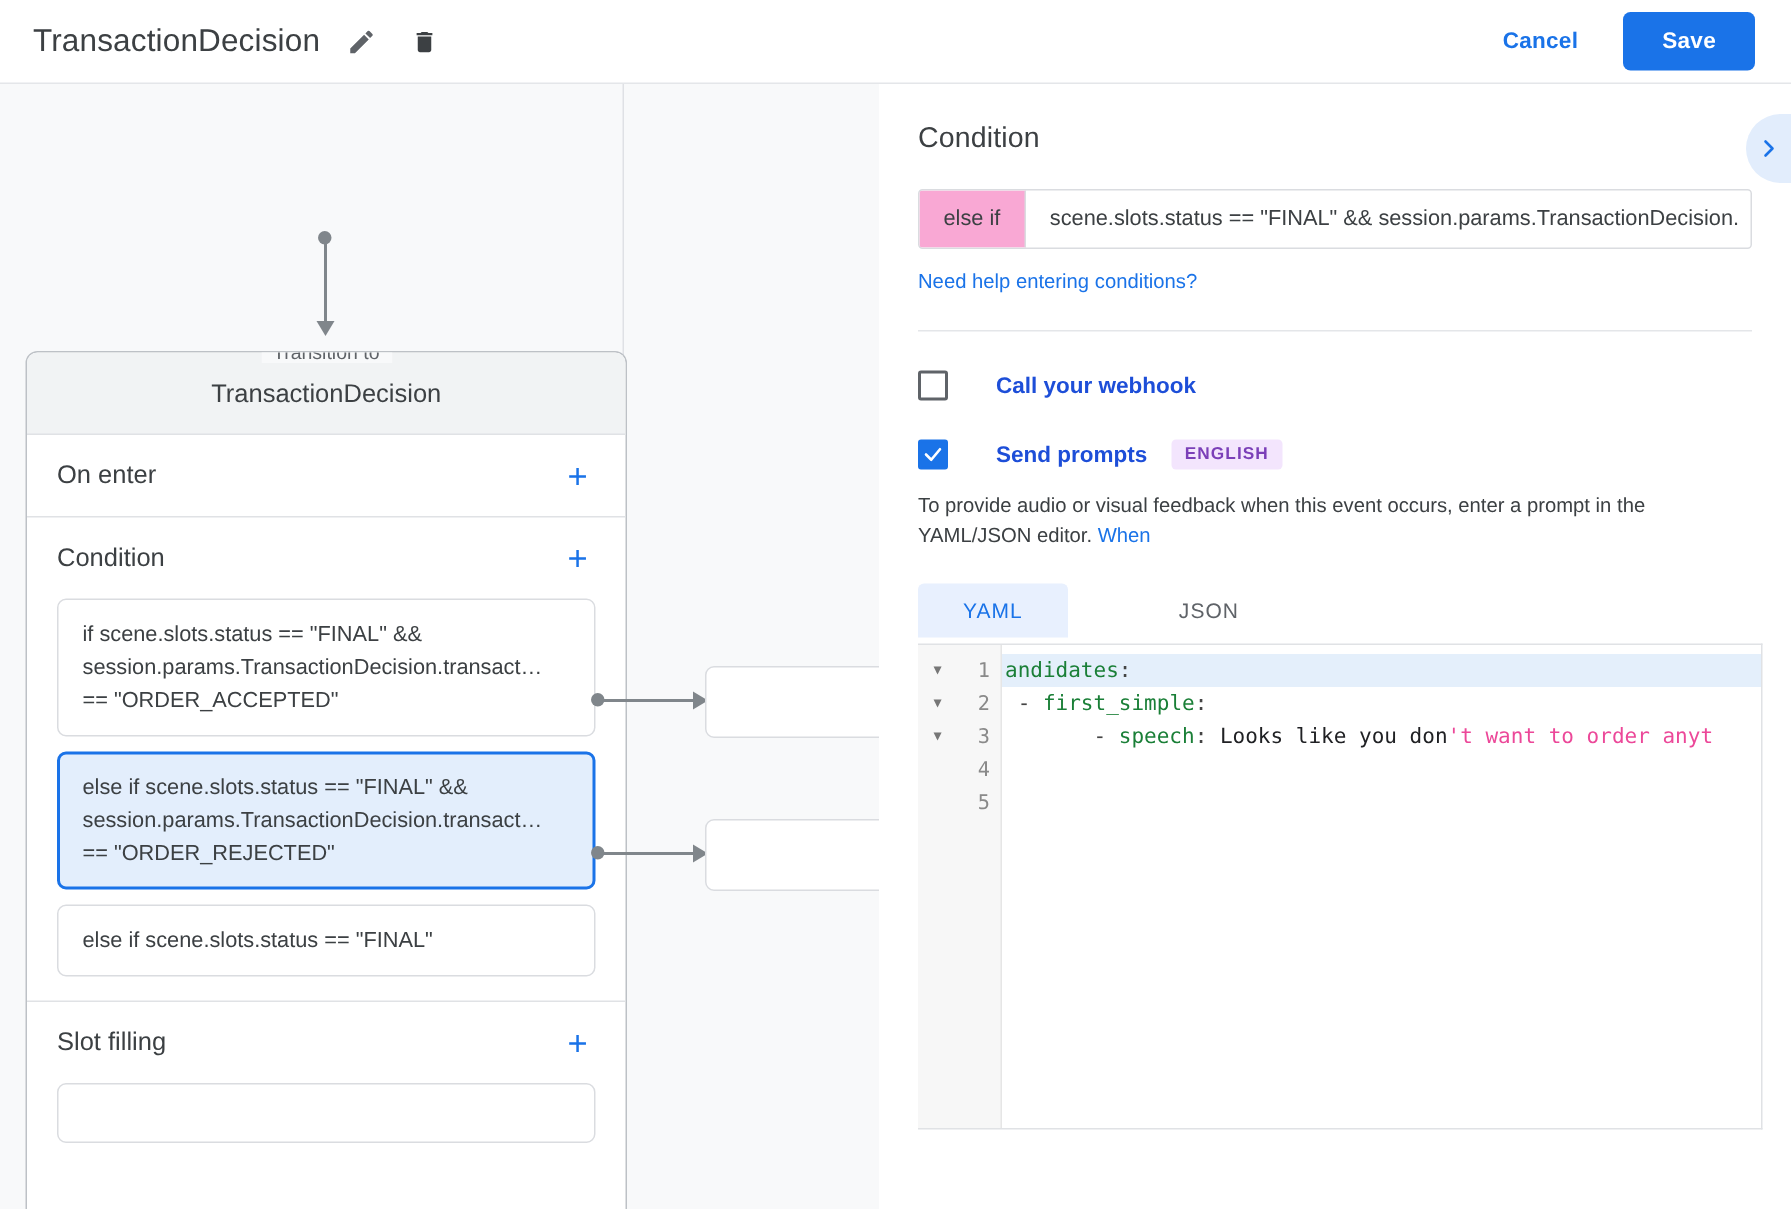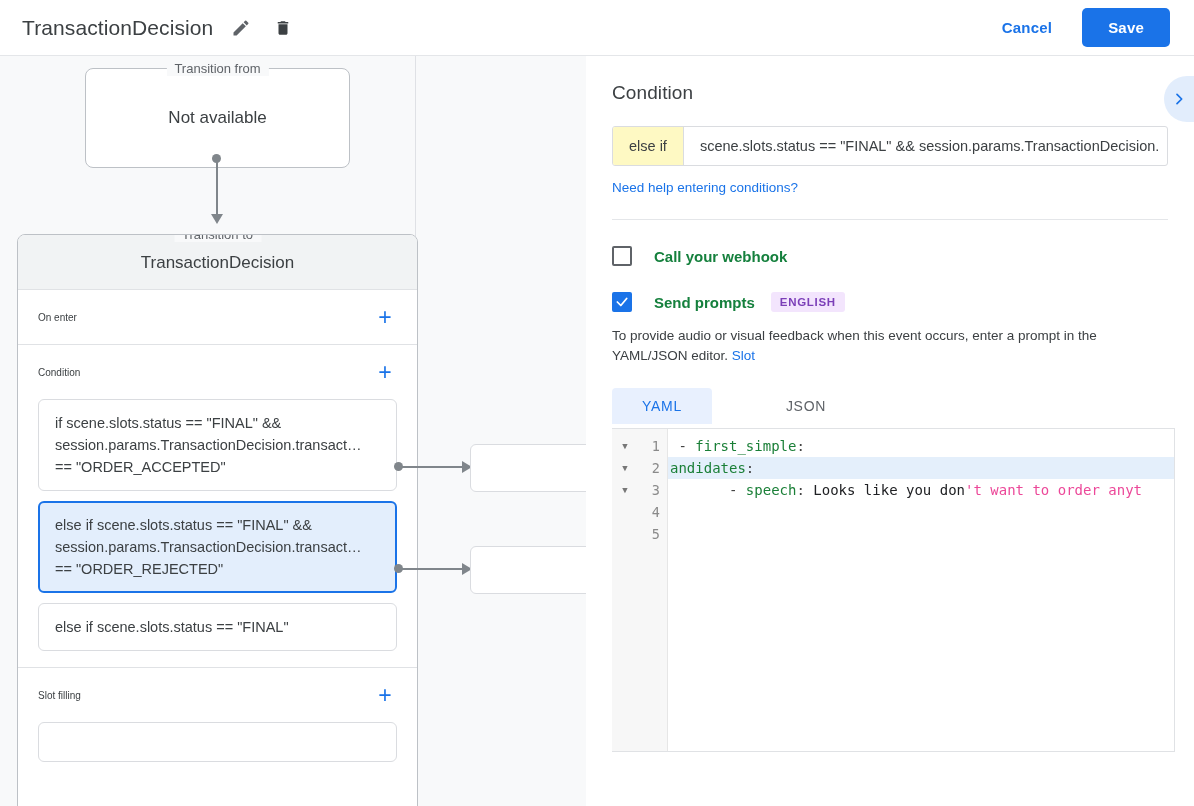--- a/index.html
+++ b/index.html
@@ -105,21 +105,21 @@
   }
   .scene-title { font-size: 17px; color: #3c4043; }
   .scene-sub { font-size: 13px; color: #5f6368; margin-top: 5px; }
 
   .sec { border-bottom: 1px solid #e0e2e5; padding: 0 20px 16px; }
   .sec:last-child { border-bottom: none; }
   .sec-head {
     display: flex; align-items: center; justify-content: space-between;
     height: 54px;
   }
-  .sec-title { font-size: 10px; color: #3c4043; }
+  .sec-title { font-size: 17px; color: #3c4043; }
   .sec-plus {
     color: #1a73e8; font-size: 23px; line-height: 1; cursor: pointer;
     width: 24px; text-align: center; font-weight: 400;
   }
   .sec-noitems .sec-head { height: 54px; }
   .sec-noitems { padding-bottom: 0; }
 
   .item-box {
     border: 1px solid #dadce0; border-radius: 6px; background: #fff;
     padding: 12px 16px; margin-bottom: 10px;
@@ -153,21 +153,21 @@
     display: flex; align-items: center; justify-content: center;
     cursor: pointer;
   }
 
   .cond-input-row {
     display: flex; margin-top: 22px;
     border: 1px solid #dadce0; border-radius: 3px; height: 40px;
     overflow: hidden;
   }
   .cond-prefix {
-    background: #fef9c3; border-right: 1px solid #dadce0;
+    background: #f9a8d4; border-right: 1px solid #dadce0;
     display: flex; align-items: center; padding: 0 16px;
     font-size: 14.5px; color: #3c4043; white-space: nowrap;
   }
   .cond-value {
     flex: 1; display: flex; align-items: center; padding: 0 0 0 16px;
     font-size: 14.5px; color: #3c4043;
     white-space: nowrap; overflow: hidden;
   }
   .help-link {
     display: inline-block; margin-top: 14px;
@@ -186,21 +186,21 @@
   .chk-row { display: flex; align-items: center; margin-top: 26px; }
   .chkbox {
     width: 20px; height: 20px; border: 2px solid #5f6368; border-radius: 2px;
     background: #fff; cursor: pointer; flex: none;
   }
   .chkbox.on {
     background: #1a73e8; border-color: #1a73e8;
     display: flex; align-items: center; justify-content: center;
   }
   .chk-label {
-    margin-left: 22px; font-size: 15px; color: #15803d; font-weight: 600;
+    margin-left: 32px; font-size: 15px; color: #1d4ed8; font-weight: 600;
   }
   .lang-badge {
     margin-left: 16px; background: #f3e5fd; color: #7b3fb8;
     font-size: 11.5px; font-weight: 600; letter-spacing: .7px;
     padding: 4px 9px; border-radius: 3px;
   }
   .desc {
     margin-top: 14px; font-size: 13.5px; color: #3c4043; line-height: 20px;
   }
   .desc a { color: #1a73e8; text-decoration: none; cursor: pointer; }
@@ -269,24 +269,20 @@
     <div class="topbar-spacer"></div>
 
     <button class="btn-cancel">Cancel</button>
     <button class="btn-save">Save</button>
   </div>
 
   <div class="left-panel">
 
     <div class="vline"></div>
 
-    <div class="fs" id="card-from">
-      <div class="fs-legend">Transition from</div>
-      <div class="fs-body">Not available</div>
-    </div>
 
     <div class="conn-dot" style="left:212px; top:98px;"></div>
     <div class="conn-v" style="left:216px; top:102px; height:60px;"></div>
     <div class="conn-arrow-down" style="left:211px; top:158px;"></div>
 
     <div id="card-to">
       <div class="fs-legend" style="left:50%; top:-8px;">Transition to</div>
       <div class="scene-head">
         <div class="scene-title">TransactionDecision</div>
       </div>
@@ -360,21 +356,21 @@
         <div class="chkbox on">
           <svg width="14" height="14" viewBox="0 0 24 24" fill="none" stroke="#ffffff" stroke-width="3" stroke-linecap="round" stroke-linejoin="round">
             <polyline points="4 12 10 18 20 6"></polyline>
           </svg>
         </div>
         <div class="chk-label">Send prompts</div>
         <div class="lang-badge">ENGLISH</div>
       </div>
 
       <div class="desc">
-        <span>To provide audio or visual feedback when this event occurs, enter a prompt in the YAML/JSON editor. </span><a>Slot</a>
+        <span>To provide audio or visual feedback when this event occurs, enter a prompt in the YAML/JSON editor. </span><a>When</a>
       </div>
 
       <div class="tabs">
         <div class="tab active">YAML</div>
         <div class="tab">JSON</div>
       </div>
     </div>
 
     <div class="editor" style="margin-left:26px; margin-right:19px;">
       <div class="gutter" id="gutter">
@@ -393,20 +389,20 @@
           <div class="gut-row">
             <span class="fold"></span>
             <span class="gut-num">4</span>
           </div>
           <div class="gut-row">
             <span class="fold"></span>
             <span class="gut-num">5</span>
           </div>
         </div>
       <div class="code" id="code">
+          <div class="code-row hl"><span class="k">andidates</span><span class="p">:</span></div>
           <div class="code-row"><span class="p"> - </span><span class="k">first_simple</span><span class="p">:</span></div>
-          <div class="code-row hl"><span class="k">andidates</span><span class="p">:</span></div>
           <div class="code-row"><span class="p">       - </span><span class="k">speech</span><span class="p">: </span><span class="t">Looks like you don</span><span class="s">'t want to order anyt</span></div>
           <div class="code-row">&nbsp;</div>
         </div>
     </div>
   </div>
 </div>
 
 </body></html>

